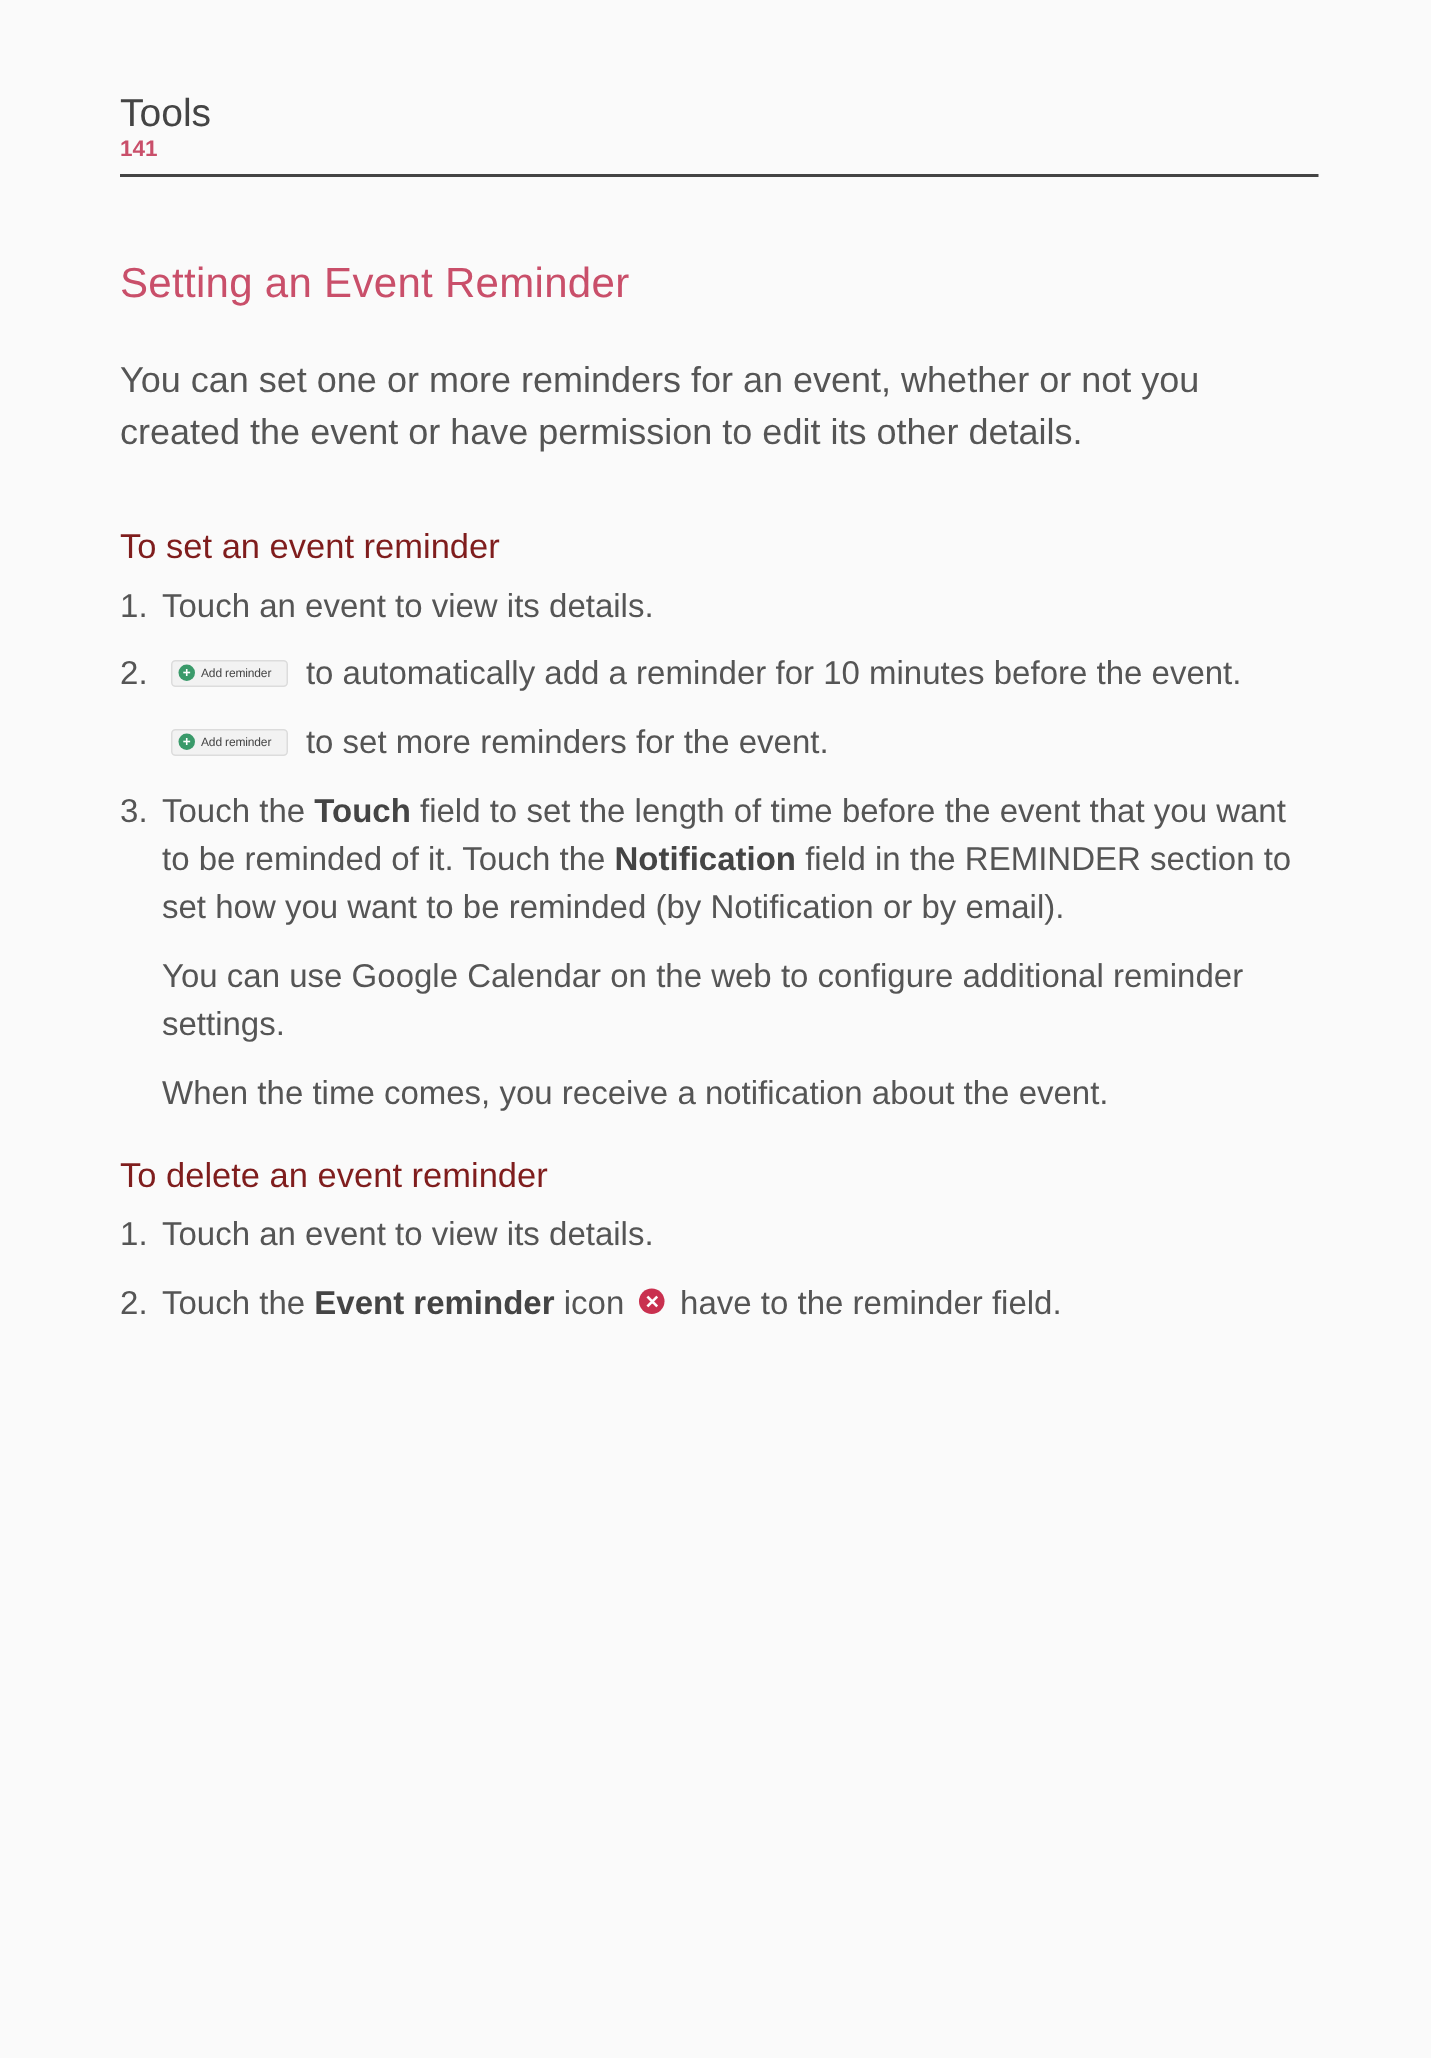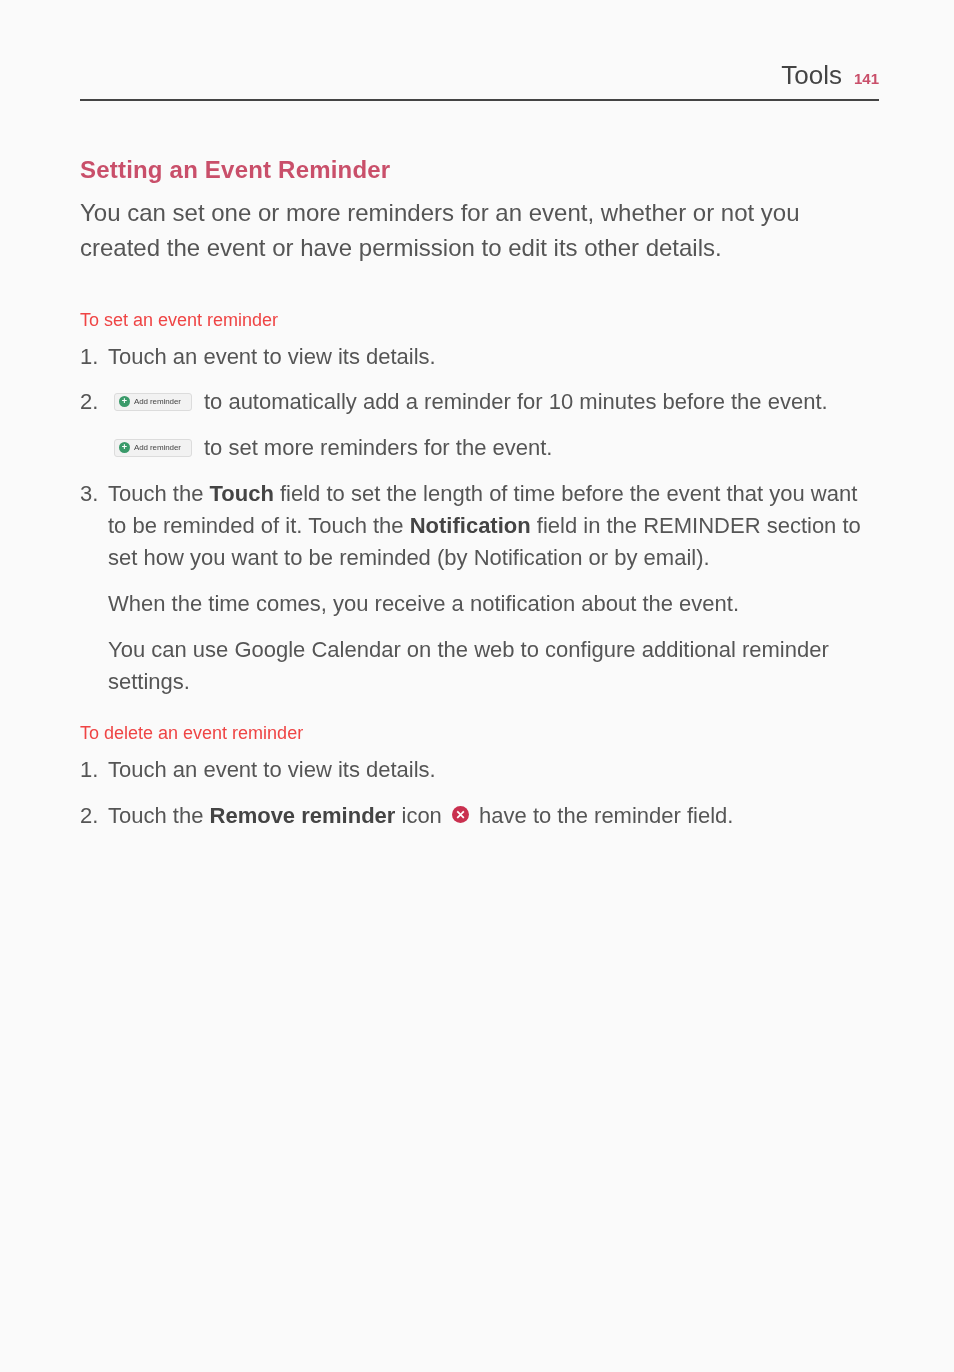--- a/index.html
+++ b/index.html
@@ -15,48 +15,49 @@
       padding: 60px 75px 0 80px;
       color: #555;
     }
     .header {
       display: flex;
       justify-content: flex-end;
       align-items: baseline;
       border-bottom: 2px solid #444;
       padding-bottom: 8px;
       margin-bottom: 55px;
+      flex-direction: column;
     }
     .header-title {
       font-size: 26px;
       color: #444;
       font-weight: 400;
       margin-right: 12px;
     }
     .header-page {
       font-size: 15px;
       color: #c94f6a;
       font-weight: 600;
     }
     .h1 {
-      font-size: 24px;
+      font-size: 28px;
       color: #c94f6a;
-      font-weight: 700;
-      margin-bottom: 12px;
+      font-weight: 400;
+      margin-bottom: 32px;
       letter-spacing: 0.2px;
     }
     .para {
       font-size: 24px;
       color: #555;
       line-height: 1.45;
       margin-bottom: 44px;
     }
     .h2 {
-      font-size: 18px;
-      color: #ef4444;
+      font-size: 23px;
+      color: #7f1d1d;
       font-weight: 400;
       margin-bottom: 10px;
     }
     ol.numbered {
       list-style: none;
       counter-reset: item;
       margin-bottom: 25px;
     }
     ol.numbered > li {
       counter-increment: item;
@@ -159,27 +160,27 @@
       </span><span> to automatically add a reminder for 10 minutes before the event.</span>
     <div class="subpara">
       <span class="add-reminder-badge">
           <span class="plus-circle">+</span>
           <span class="badge-text">Add reminder</span>
         </span><span> to set more reminders for the event.</span>
     </div>
   </li>
   <li>
     <span>Touch the </span><span class="bold">Touch</span><span> field to set the length of time before the event that you want to be reminded of it. Touch the </span><span class="bold">Notification</span><span> field in the REMINDER section to set how you want to be reminded (by Notification or by email).</span>
+    <div class="subpara">You can use Google Calendar on the web to configure additional reminder settings.</div>
     <div class="subpara">When the time comes, you receive a notification about the event.</div>
-    <div class="subpara">You can use Google Calendar on the web to configure additional reminder settings.</div>
   </li>
 </ol>
 
 <h2 class="h2">To delete an event reminder</h2>
 
 <ol class="numbered">
   <li>
     <span>Touch an event to view its details.</span>
   </li>
   <li>
-    <span>Touch the </span><span class="bold">Remove reminder</span><span> icon </span><span class="remove-icon">✕</span><span> have to the reminder field.</span>
+    <span>Touch the </span><span class="bold">Event reminder</span><span> icon </span><span class="remove-icon">✕</span><span> have to the reminder field.</span>
   </li>
 </ol>
 
 </body></html>

